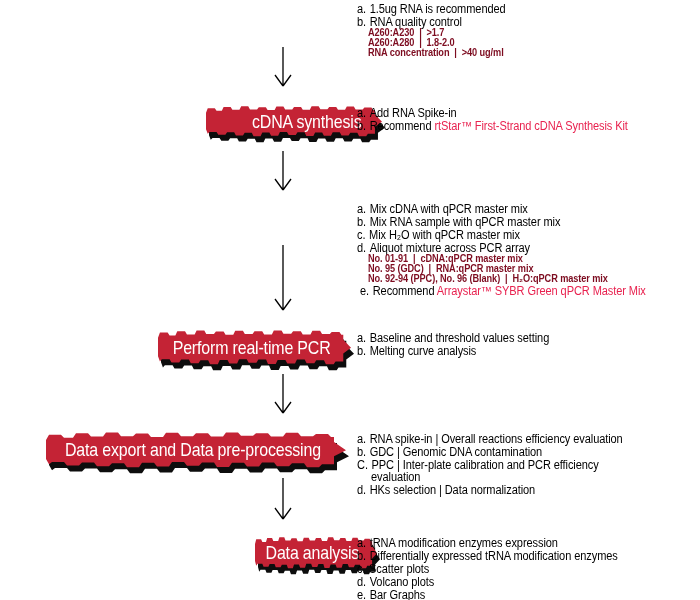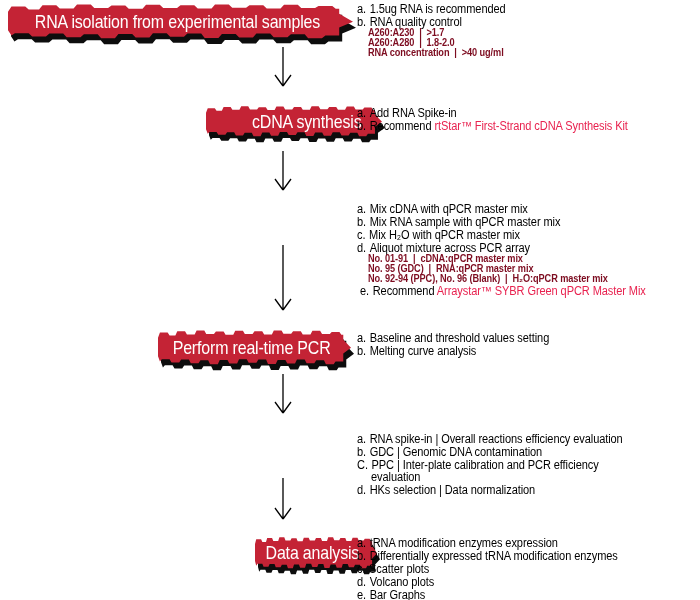--- a/index.html
+++ b/index.html
@@ -38,25 +38,20 @@
     transform:scaleX(0.92);transform-origin:0 0;
     font-weight:bold;
   }
   .product{}
 </style>
 </head>
 <body>
 
 <div id="stage">
 
-  <div class="banner" style="left:8px;top:3px;width:345px;height:36px;">
-    <div class="layer shadow"></div>
-    <div class="layer fill"></div>
-    <span class="banner-text">RNA isolation from experimental samples</span>
-  </div>
   <div class="note" style="top:3px;"><span class="lbl">a.</span><span>1.5ug RNA is recommended</span></div>
   <div class="note" style="top:16px;"><span class="lbl">b.</span><span>RNA quality control</span></div>
   <div class="subnote" style="top:28px;color:#7d0c20;">A260:A230  |  &gt;1.7</div>
   <div class="subnote" style="top:38px;color:#7d0c20;">A260:A280  |  1.8-2.0</div>
   <div class="subnote" style="top:48px;color:#7d0c20;">RNA concentration  |  &gt;40 ug/ml</div>
 
   <div class="flow-arrow" style="left:271px;top:47px;">
     <svg width="24" height="40" viewBox="0 0 24 40">
         <path d="M12 0 V38 M4 28 L12 39 M20 28 L12 39" stroke="#000" stroke-width="1.3" fill="none"></path>
       </svg>
@@ -98,20 +93,25 @@
   </div>
   <div class="note" style="top:332px;"><span class="lbl">a.</span><span>Baseline and threshold values setting</span></div>
   <div class="note" style="top:345px;"><span class="lbl">b.</span><span>Melting curve analysis</span></div>
 
   <div class="flow-arrow" style="left:271px;top:374px;">
     <svg width="24" height="40" viewBox="0 0 24 40">
         <path d="M12 0 V38 M4 28 L12 39 M20 28 L12 39" stroke="#000" stroke-width="1.3" fill="none"></path>
       </svg>
   </div>
 
+  <div class="banner" style="left:46px;top:431px;width:300px;height:37px;">
+    <div class="layer shadow"></div>
+    <div class="layer fill"></div>
+    <span class="banner-text">Data export and Data pre-processing</span>
+  </div>
   <div class="note" style="top:433px;"><span class="lbl">a.</span><span>RNA spike-in | Overall reactions efficiency evaluation</span></div>
   <div class="note" style="top:446px;"><span class="lbl">b.</span><span>GDC | Genomic DNA contamination</span></div>
   <div class="note" style="top:459px;"><span class="lbl">C.</span><span>PPC | Inter-plate calibration and PCR efficiency</span></div>
   <div class="note" style="top:471px;left:371px;"><span>evaluation</span></div>
   <div class="note" style="top:484px;"><span class="lbl">d.</span><span>HKs selection | Data normalization</span></div>
 
   <div class="flow-arrow" style="left:271px;top:478px;">
     <svg width="24" height="42" viewBox="0 0 24 42">
         <path d="M12 0 V40 M4 30 L12 41 M20 30 L12 41" stroke="#000" stroke-width="1.3" fill="none"></path>
       </svg>

